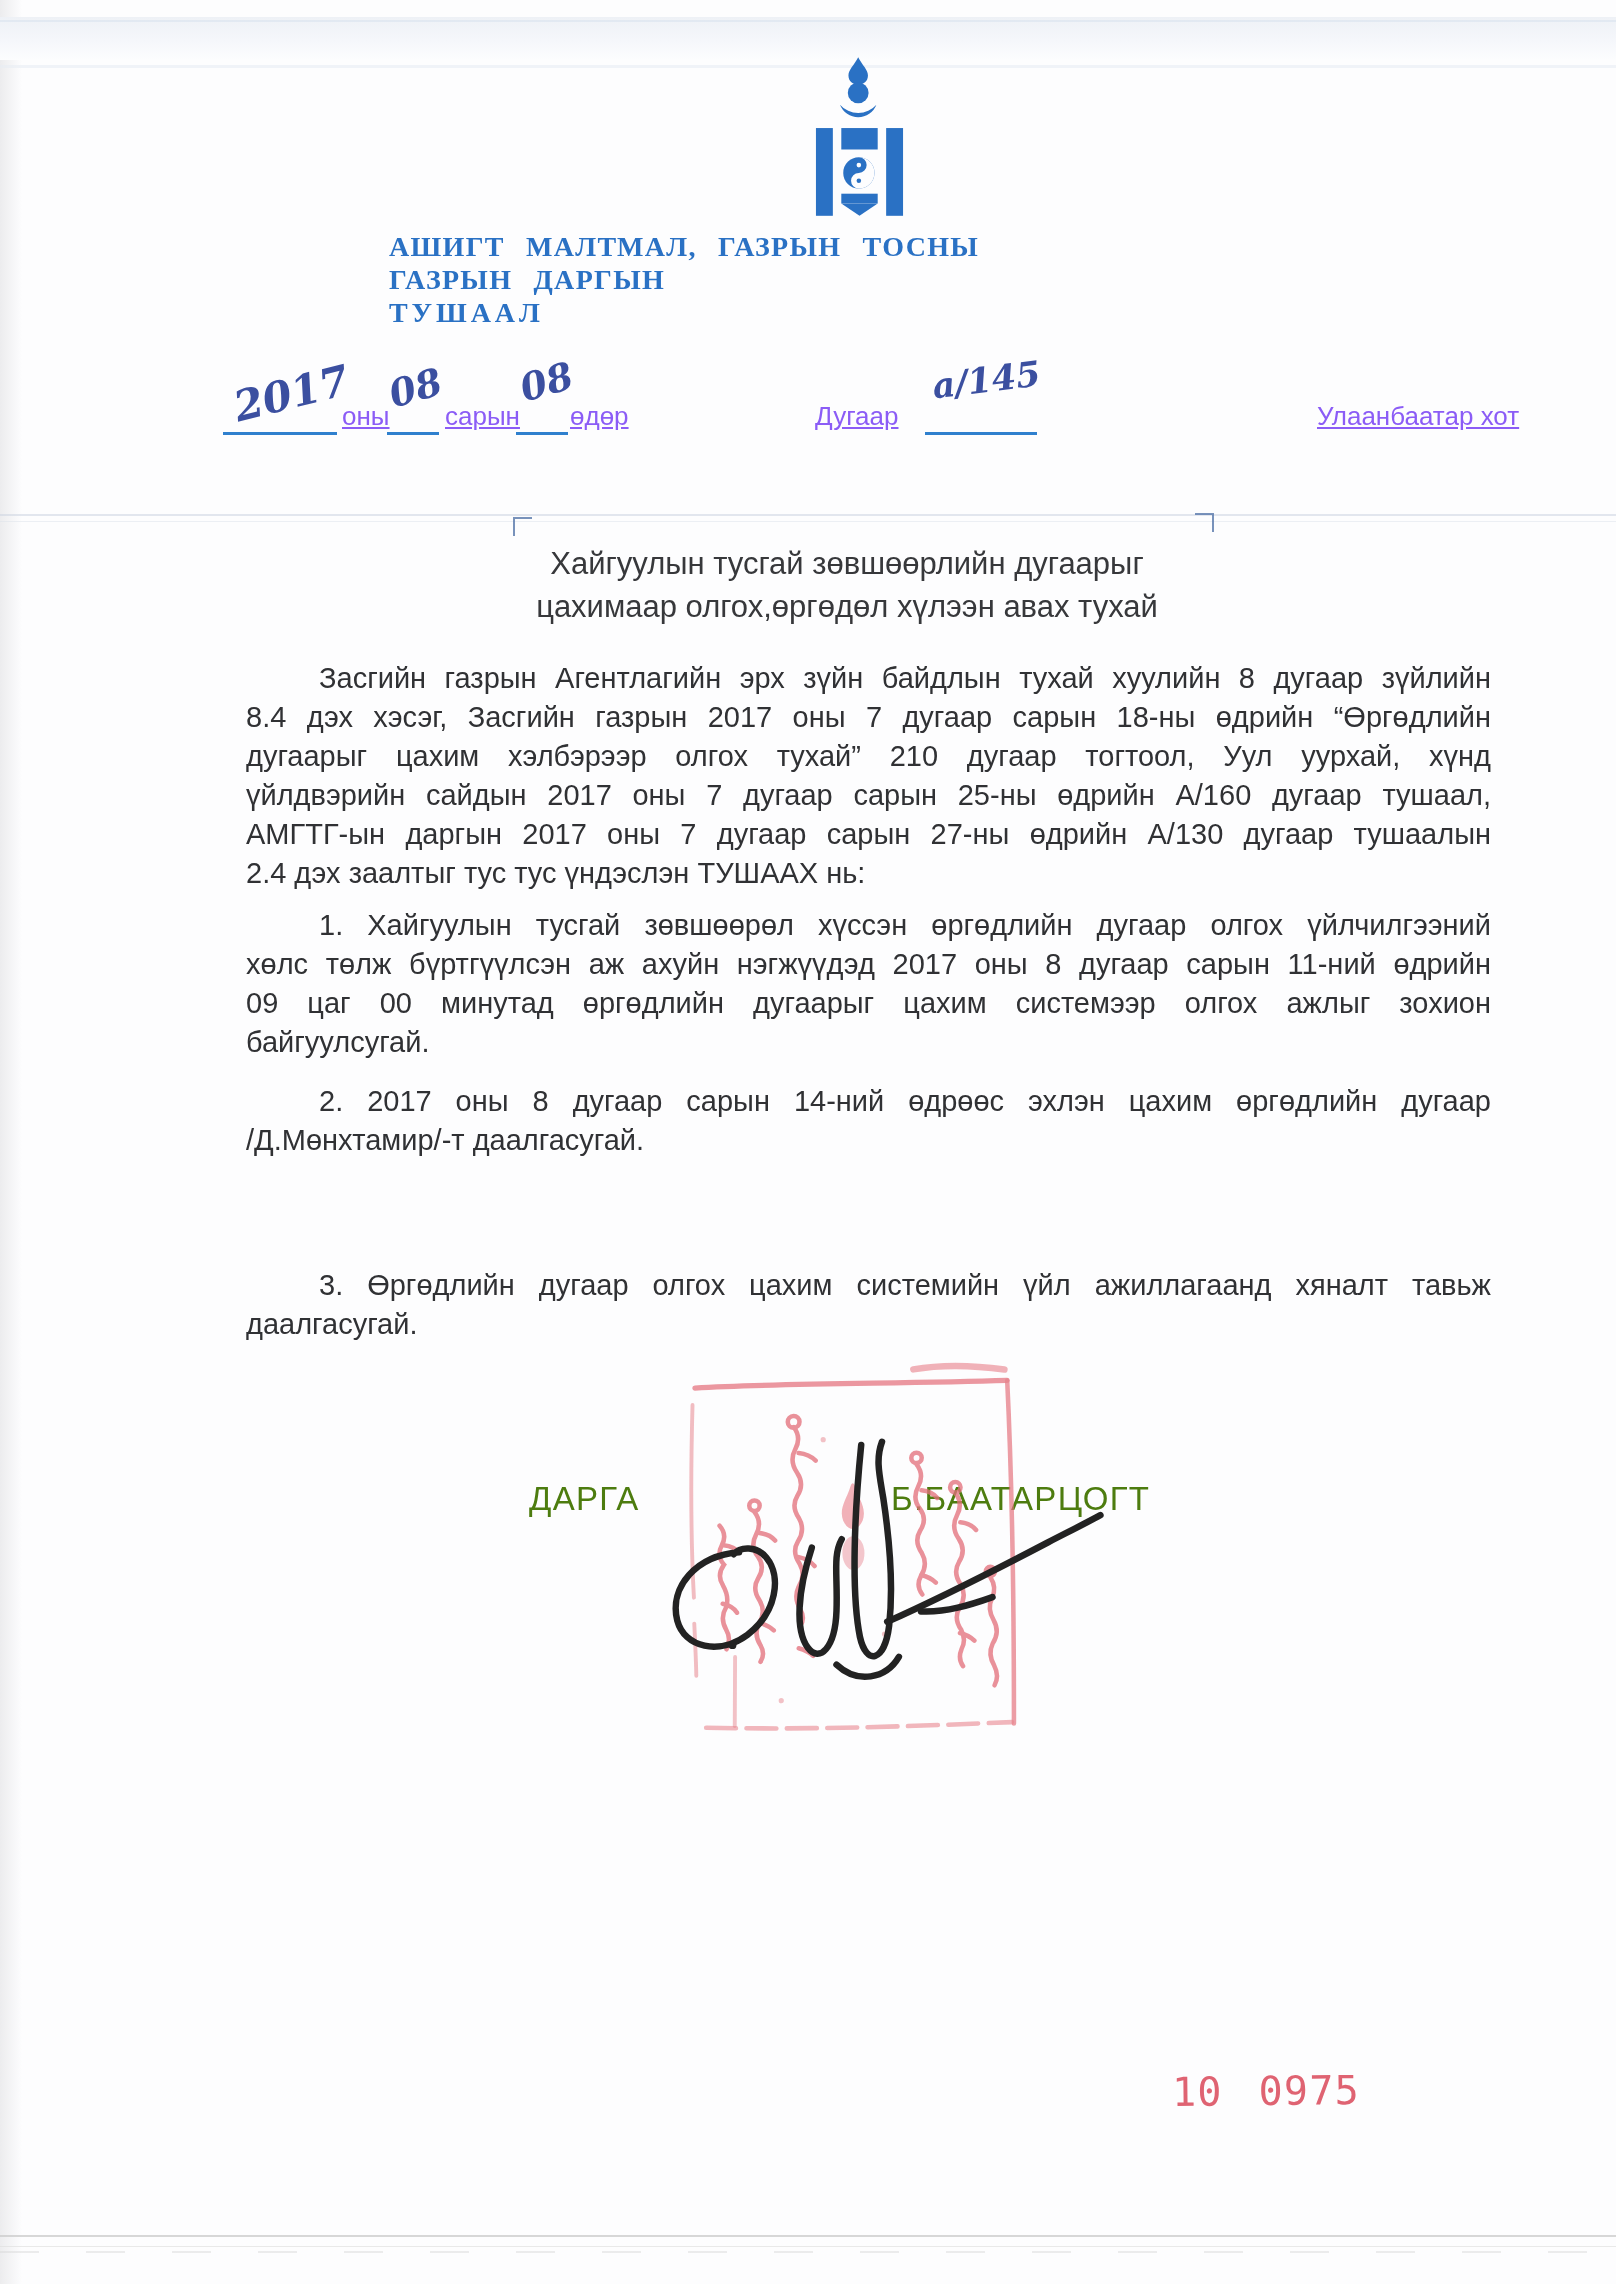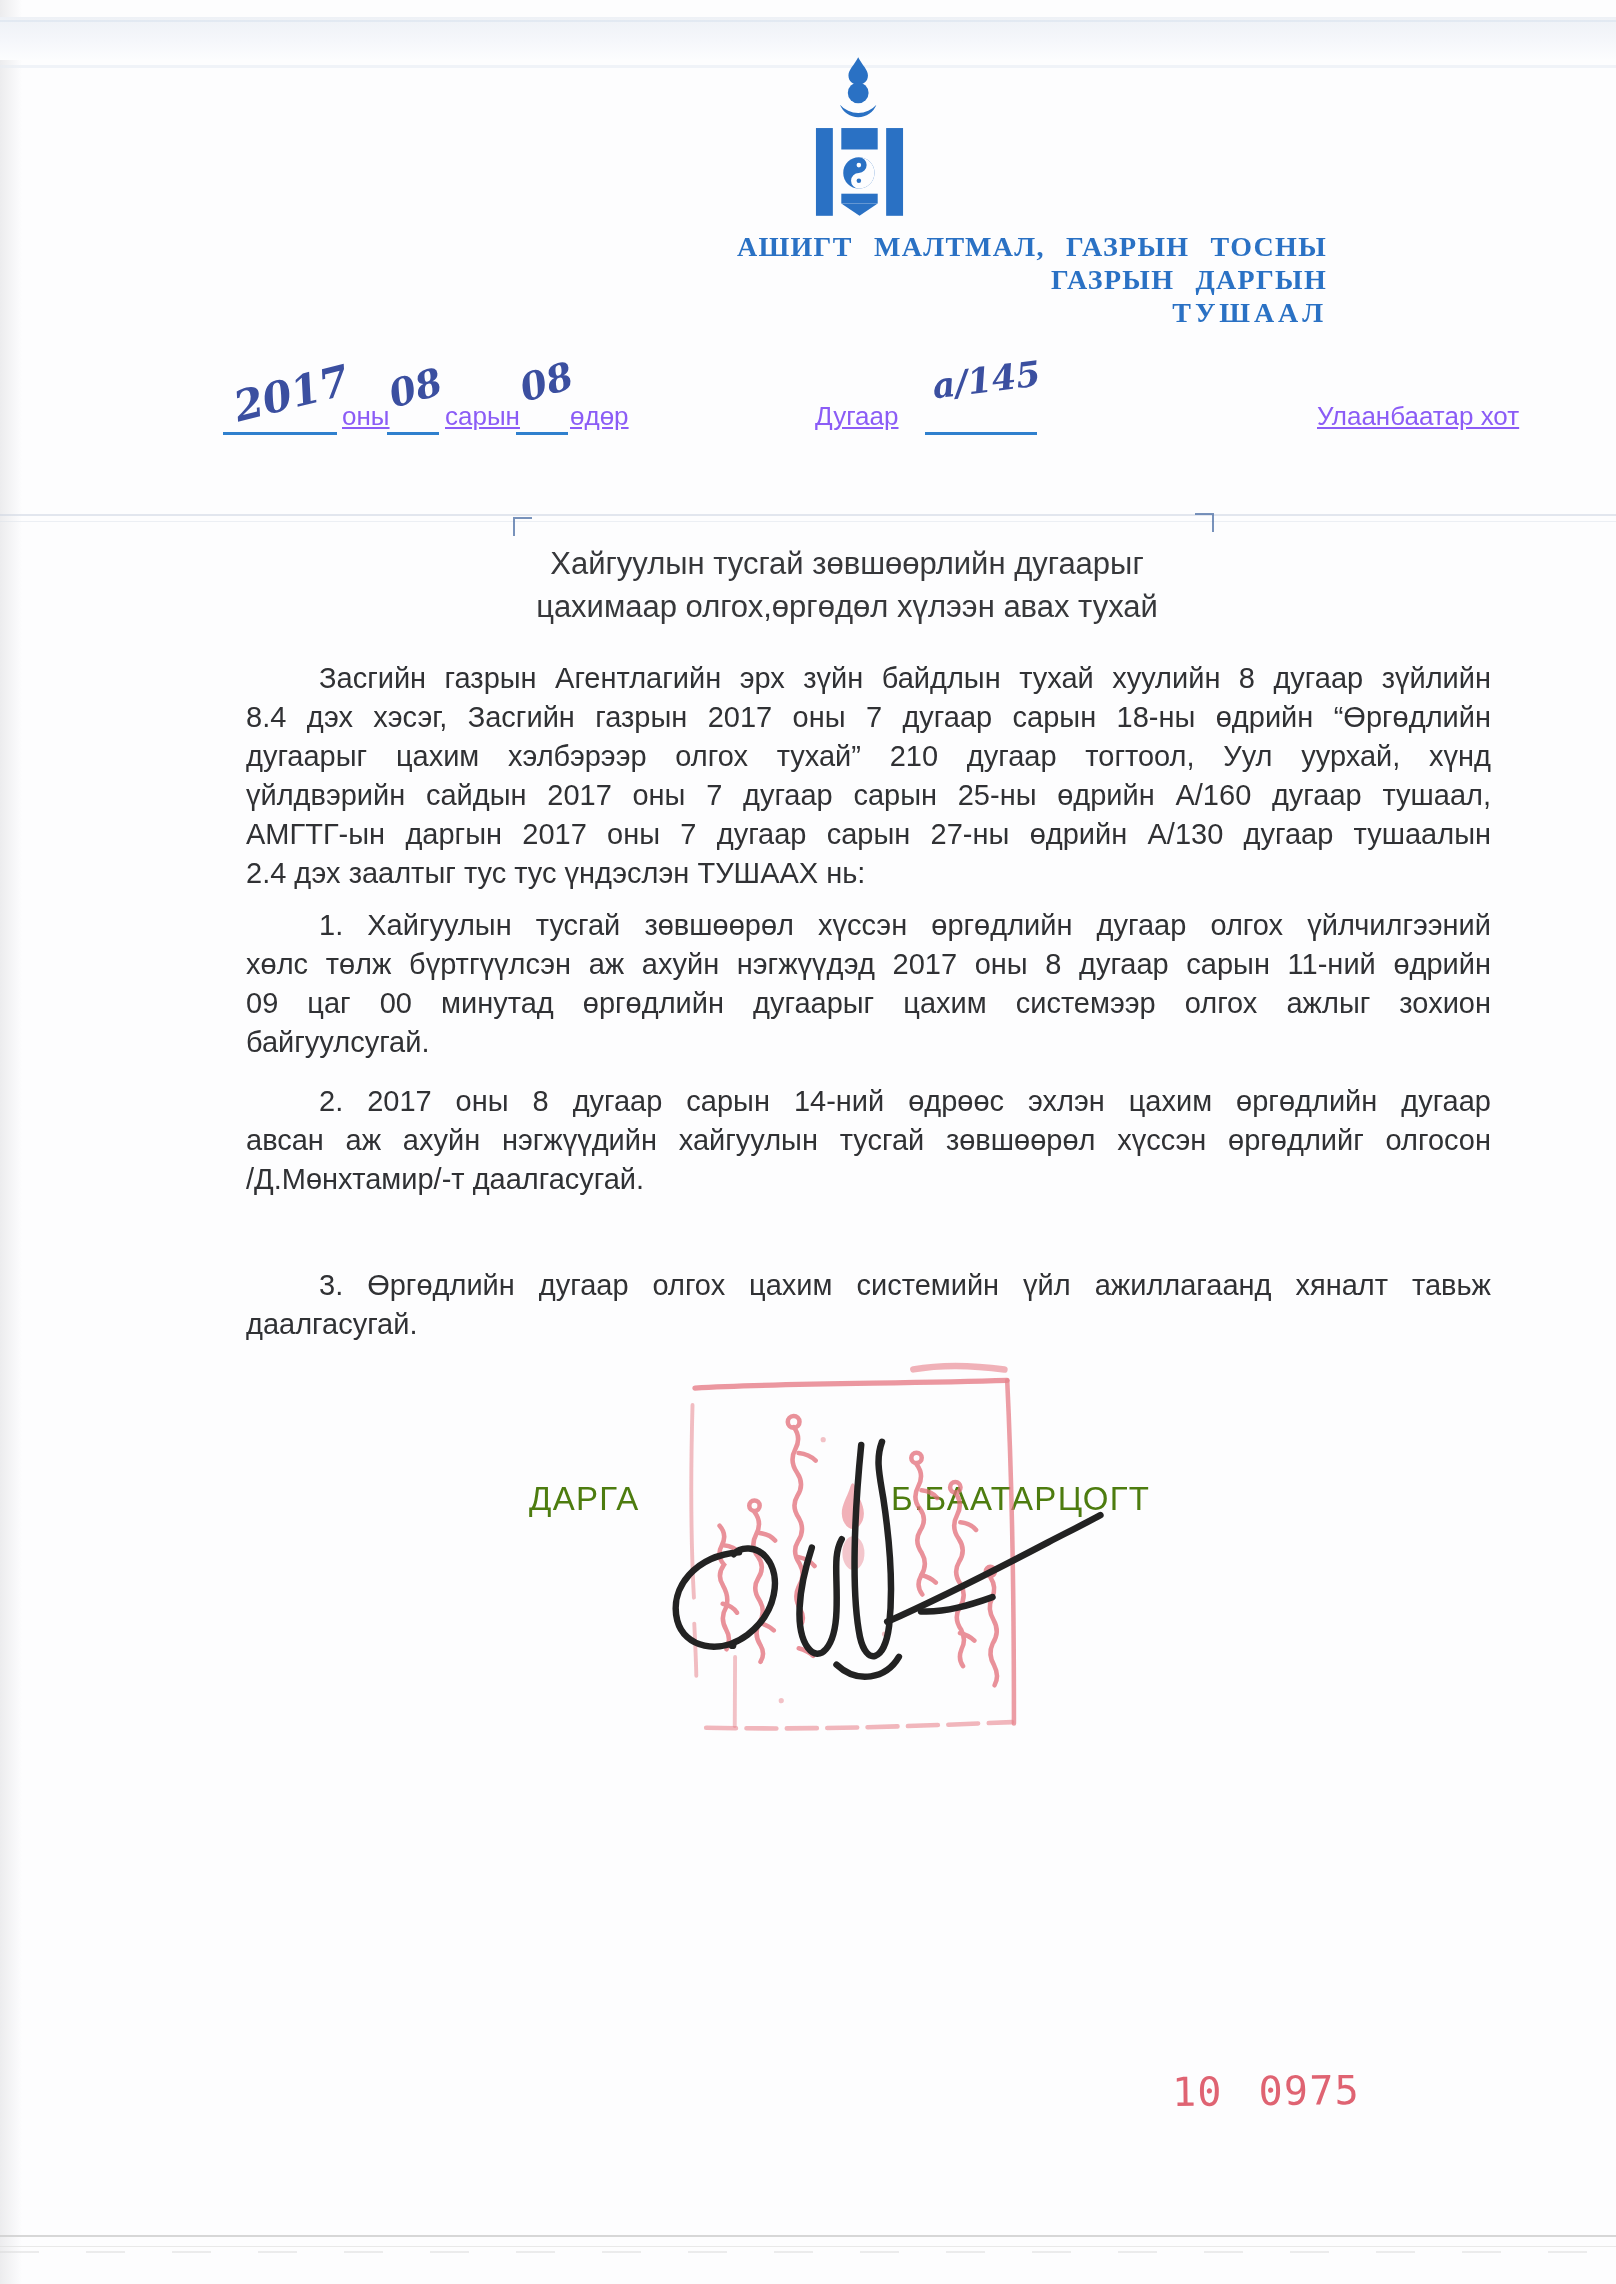--- a/index.html
+++ b/index.html
@@ -15,21 +15,21 @@
   .hairline{position:absolute;left:0;width:1616px;}
   .hl1{top:19.5px;height:2.6px;background:#dfe6f0;opacity:.8;}
   .hl2{top:65px;height:2.6px;background:#e8edf4;opacity:.6;}
   .hl3{top:514px;height:2px;background:#ccd4e0;opacity:.55;}
   .hl4{top:521px;height:1.3px;background:#dbe1ea;opacity:.5;}
   .hl5{top:2235px;height:2px;background:#cdcdcd;opacity:.8;}
   .hl6{top:2246px;height:1.3px;background:#e0e0e0;opacity:.7;}
   .hl7{top:2251px;height:2px;opacity:.45;
     background:repeating-linear-gradient(90deg,#d6d6d6 0 39px,transparent 39px 86px);}
   
-  .org-header{position:absolute;left:389px;top:230px;width:938px;text-align:right;
+  .org-header{position:absolute;left:389px;top:230px;width:938px;text-align:left;
     font-family:"Liberation Serif",serif;font-weight:bold;color:#2a71c4;
     font-size:28px;line-height:33px;letter-spacing:1.3px;word-spacing:13px;}
   .org-header .l3{letter-spacing:3.9px;}
   
   .datelabel{position:absolute;font-size:26px;color:#8b5cf6;text-decoration:underline;}
   .uline{position:absolute;height:2.6px;background:#2f80ce;}
   .hw{position:absolute;font-family:"DejaVu Serif",serif;font-style:italic;
       color:#3b4fa0;font-weight:600;white-space:nowrap;}
   .hw-year{left:233px;top:369px;font-size:42px;transform:rotate(-14deg);}
   .hw-month{left:389px;top:365px;font-size:38px;transform:rotate(-16deg);}
@@ -136,21 +136,20 @@
 
   <div class="para" id="p1">
     <div class="bline just first">1. Хайгуулын тусгай зөвшөөрөл хүссэн өргөдлийн дугаар олгох үйлчилгээний</div>
     <div class="bline just">хөлс төлж бүртгүүлсэн аж ахуйн нэгжүүдэд 2017 оны 8 дугаар сарын 11-ний өдрийн</div>
     <div class="bline just">09 цаг 00 минутад өргөдлийн дугаарыг цахим системээр олгох ажлыг зохион</div>
     <div class="bline last">байгуулсугай.</div>
   </div>
 
   <div class="para" id="p2">
     <div class="bline just first">2. 2017 оны 8 дугаар сарын 14-ний өдрөөс эхлэн цахим өргөдлийн дугаар</div>
-    <div class="bline just">авсан аж ахуйн нэгжүүдийн хайгуулын тусгай зөвшөөрөл хүссэн өргөдлийг олгосон</div>
     <div class="bline last">/Д.Мөнхтамир/-т даалгасугай.</div>
   </div>
 
   <div class="para" id="p3">
     <div class="bline just first">3. Өргөдлийн дугаар олгох цахим системийн үйл ажиллагаанд хяналт тавьж</div>
     <div class="bline last">даалгасугай.</div>
   </div>
 
   <svg class="stamp-svg" viewBox="0 0 504 568">
     <g stroke="#e4717c" fill="none" stroke-linecap="round">

